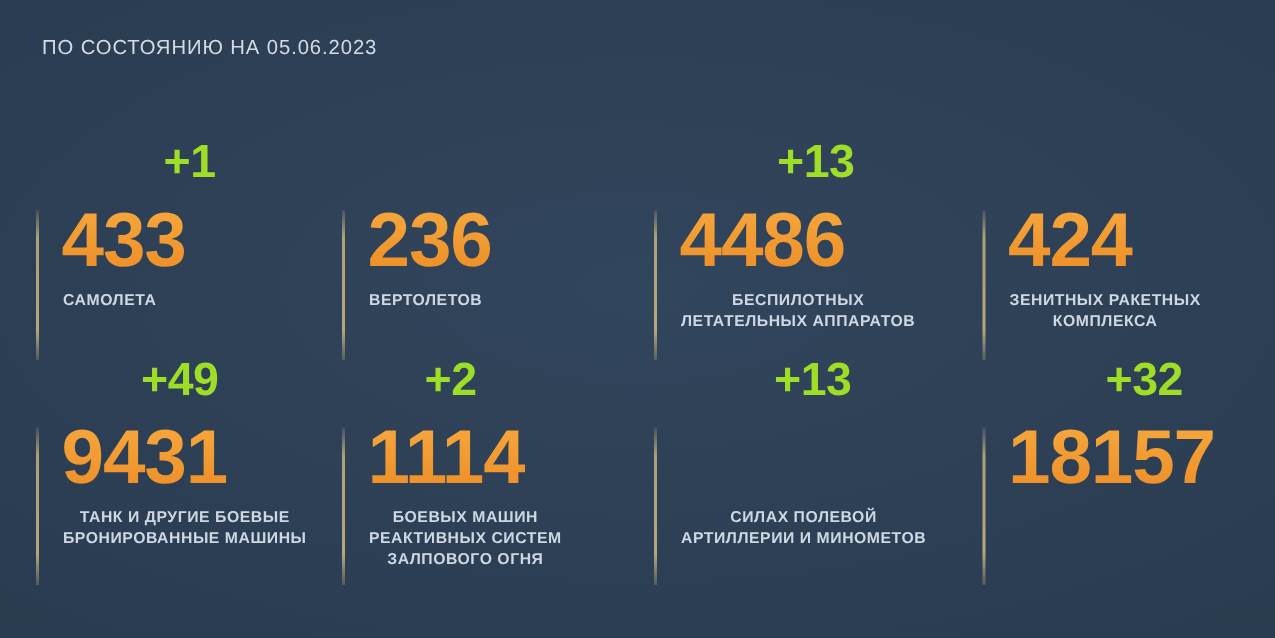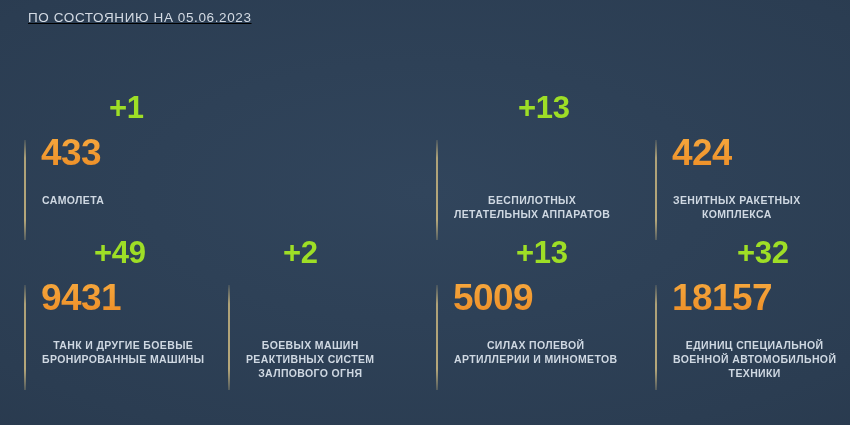--- a/index.html
+++ b/index.html
@@ -14,21 +14,21 @@
 
   #board {
     position:relative;
     width:850px; height:425px;
     background:
       radial-gradient(ellipse 120% 110% at 50% 45%, #31455c 0%, #2b3d52 55%, #253446 100%);
     overflow:hidden;
   }
 
   
-  .hdr { position:absolute; left:28px; top:10px;text-decoration:underline; }
+  .hdr { position:absolute; left:28px; top:24px; }
 
   .hdr-date {
     font-size:13.5px;
     letter-spacing:0.045em;
     color:#d4dbe4;
     font-weight:400;
     white-space:nowrap;
   }
 
   .hdr-title {
@@ -77,21 +77,21 @@
     letter-spacing:-0.01em;
     color:#9ede26;
     white-space:nowrap;
     line-height:1;
   }
 
   .num {
     position:absolute;
     left:17px;
     top:42px;
-    font-size:37px;
+    font-size:51px;
     font-weight:bold;
     letter-spacing:-0.015em;
     line-height:1;
     color:#f0952f;
     background:linear-gradient(180deg,#f6a93f 0%,#ed8d26 100%);
     -webkit-background-clip:text;
     background-clip:text;
     -webkit-text-fill-color:transparent;
     white-space:nowrap;
   }
@@ -120,24 +120,31 @@
 
   <div class="row row-1">
 
     <div class="cell" style="left:24px; width:200px;">
       <div class="rule"></div>
       <div class="delta" style="left:85px;">+1</div>
       <div class="num">433</div>
       <div class="label">САМОЛЕТА</div>
     </div>
 
+    <div class="cell" style="left:228px; width:204px;">
+      <div class="rule"></div>
+      <div class="delta" style="left:85px;"></div>
+      <div class="num">236</div>
+      <div class="label">ВЕРТОЛЕТОВ</div>
+    </div>
 
     <div class="cell" style="left:436px; width:215px;">
       <div class="rule"></div>
       <div class="delta" style="left:82px;">+13</div>
+      <div class="num">4486</div>
       <div class="label">БЕСПИЛОТНЫХ
 ЛЕТАТЕЛЬНЫХ АППАРАТОВ</div>
     </div>
 
     <div class="cell" style="left:655px; width:208px;">
       <div class="rule"></div>
       <div class="delta" style="left:85px;"></div>
       <div class="num">424</div>
       <div class="label">ЗЕНИТНЫХ РАКЕТНЫХ
 КОМПЛЕКСА</div>
@@ -150,36 +157,33 @@
       <div class="rule"></div>
       <div class="delta" style="left:70px;">+49</div>
       <div class="num">9431</div>
       <div class="label">ТАНК И ДРУГИЕ БОЕВЫЕ
 БРОНИРОВАННЫЕ МАШИНЫ</div>
     </div>
 
     <div class="cell" style="left:228px; width:204px;">
       <div class="rule"></div>
       <div class="delta" style="left:55px;">+2</div>
+      <div class="num">1114</div>
       <div class="label">БОЕВЫХ МАШИН
 РЕАКТИВНЫХ СИСТЕМ
 ЗАЛПОВОГО ОГНЯ</div>
     </div>
 
     <div class="cell" style="left:436px; width:215px;">
       <div class="rule"></div>
       <div class="delta" style="left:80px;">+13</div>
-      <div class="num">5009</div>
       <div class="label">СИЛАХ ПОЛЕВОЙ
 АРТИЛЛЕРИИ И МИНОМЕТОВ</div>
     </div>
 
     <div class="cell" style="left:655px; width:233px;">
       <div class="rule"></div>
       <div class="delta" style="left:82px;">+32</div>
       <div class="num">18157</div>
-      <div class="label">ЕДИНИЦ СПЕЦИАЛЬНОЙ
-ВОЕННОЙ АВТОМОБИЛЬНОЙ
-ТЕХНИКИ</div>
     </div>
   </div>
 
 </div>
 
 </body></html>

